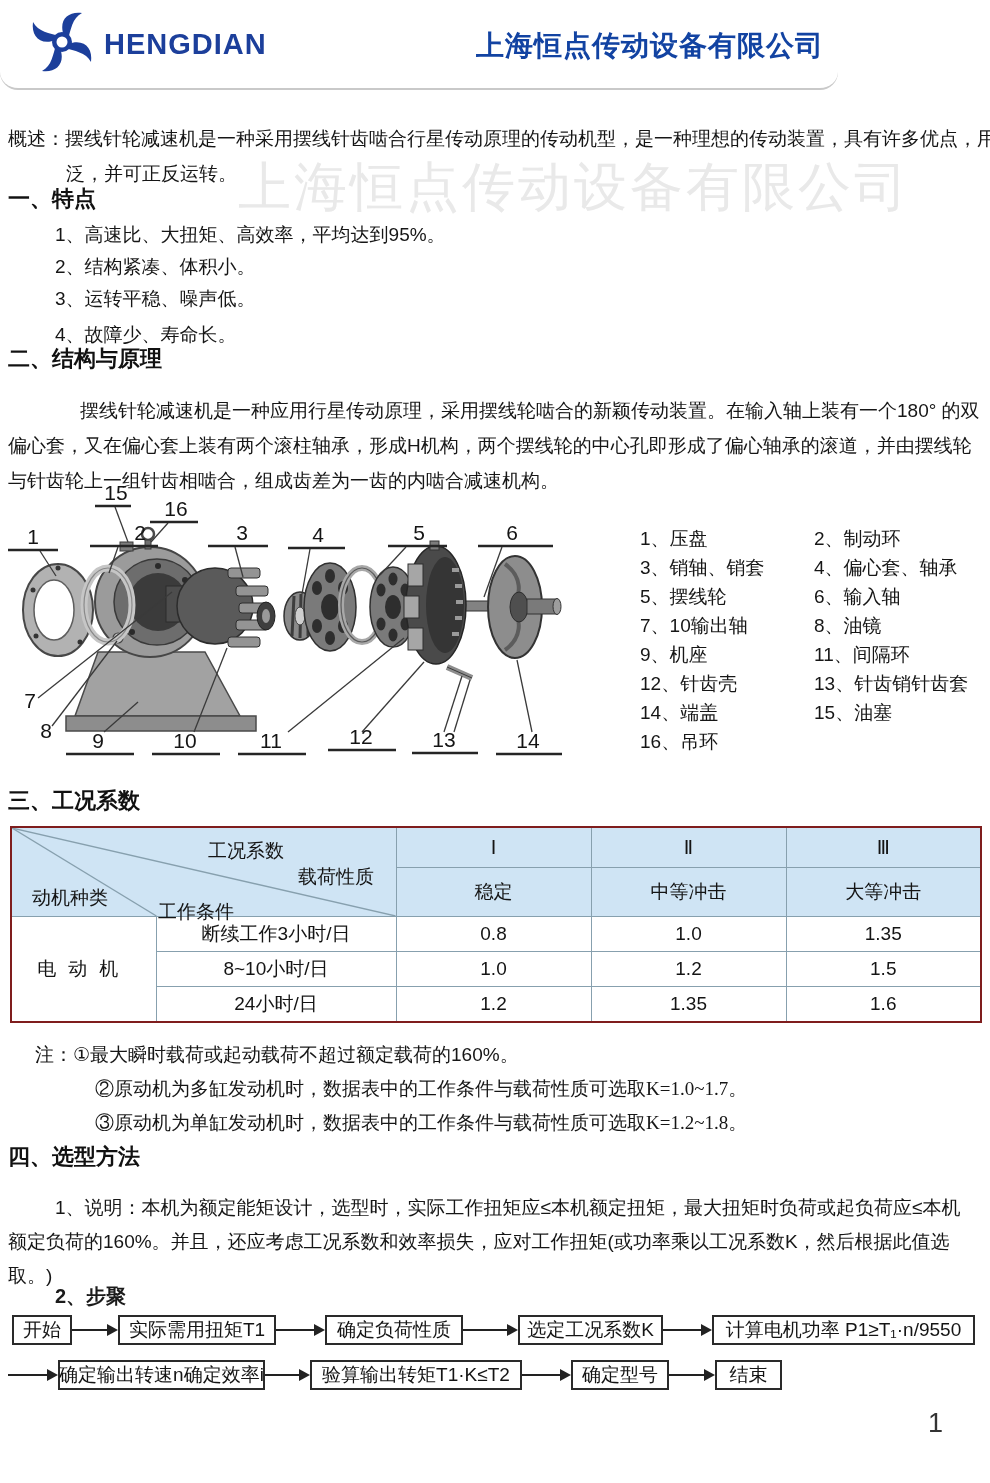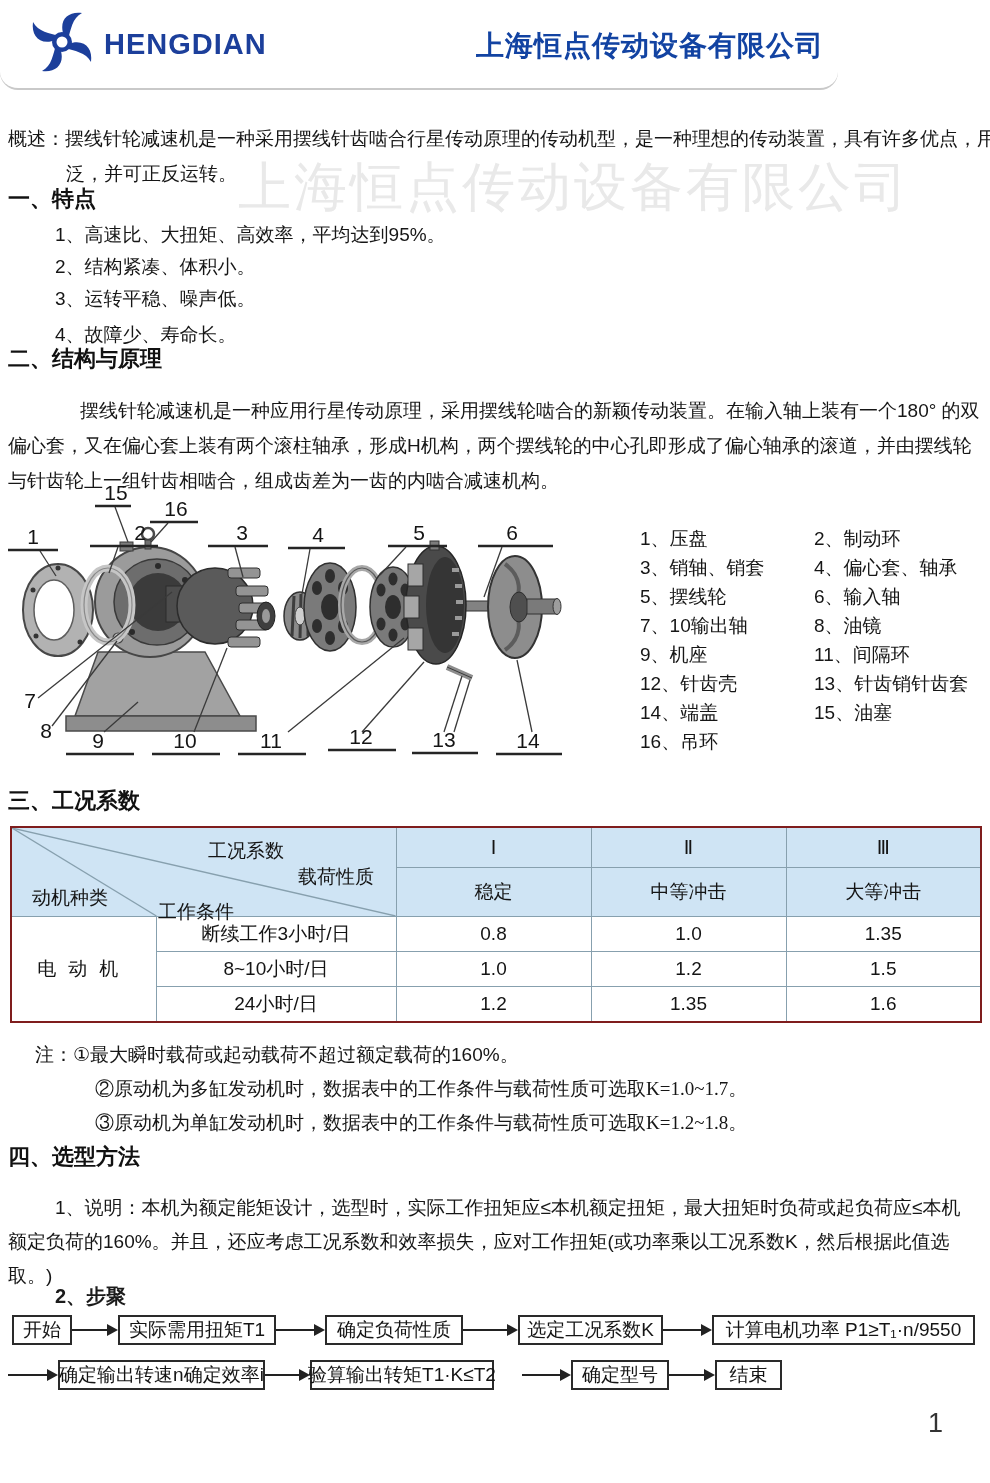--- a/index.html
+++ b/index.html
@@ -342,21 +342,21 @@
     <div class="fc-arrow" style="left:276px;top:1329px;width:47px;"></div>
     <div class="fc-box" style="left:325px;top:1315px;width:138px;">确定负荷性质</div>
     <div class="fc-arrow" style="left:463px;top:1329px;width:53px;"></div>
     <div class="fc-box" style="left:518px;top:1315px;width:145px;">选定工况系数K</div>
     <div class="fc-arrow" style="left:663px;top:1329px;width:47px;"></div>
     <div class="fc-box" style="left:712px;top:1315px;width:263px;">计算电机功率 P1≥T₁·n/9550</div>
 
     <div class="fc-arrow" style="left:8px;top:1374px;width:48px;"></div>
     <div class="fc-box" style="left:58px;top:1360px;width:207px;">确定输出转速n确定效率i</div>
     <div class="fc-arrow" style="left:265px;top:1374px;width:43px;"></div>
-    <div class="fc-box" style="left:310px;top:1360px;width:184px;">验算输出转矩T1·K≤T2</div>
+    <div class="fc-box" style="left:310px;top:1360px;width:212px;">验算输出转矩T1·K≤T2</div>
     <div class="fc-arrow" style="left:522px;top:1374px;width:47px;"></div>
     <div class="fc-box" style="left:571px;top:1360px;width:98px;">确定型号</div>
     <div class="fc-arrow" style="left:669px;top:1374px;width:44px;"></div>
     <div class="fc-box" style="left:715px;top:1360px;width:67px;">结束</div>
 
     <div class="pagenum">1</div>
   </div>
 </div>
 
 </body></html>

